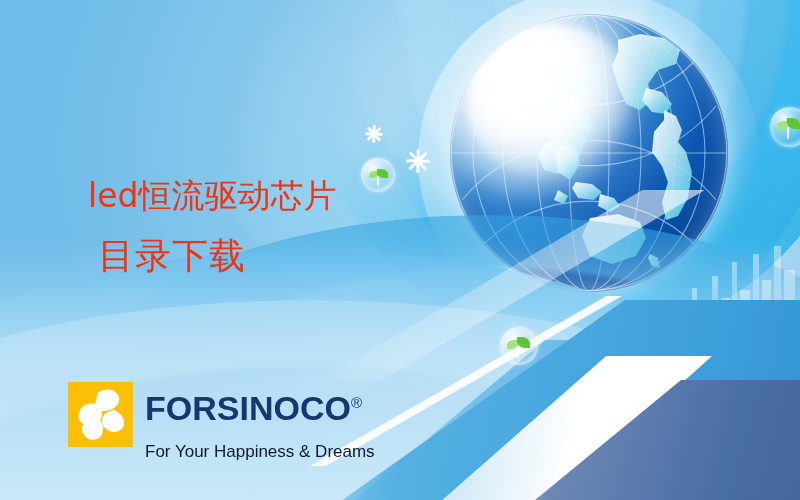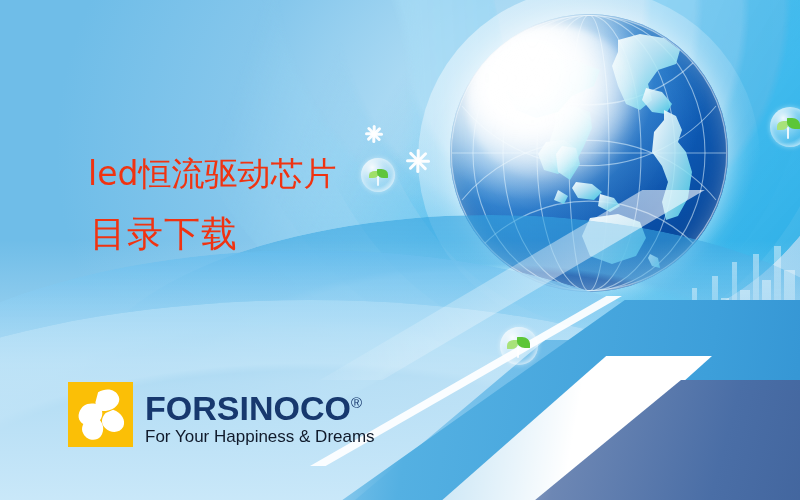--- a/index.html
+++ b/index.html
@@ -128,39 +128,39 @@
     background:linear-gradient(105deg, rgba(120,150,185,.25) 0%, #6d87b4 28%, #4a6ea6 62%, #3c5f98 100%);
     clip-path:polygon(0% 100%, 55% 0%, 100% 0%, 100% 100%); }
   .sw-pale { right:-40px; bottom:120px; width:520px; height:190px;
     background:linear-gradient(100deg, rgba(255,255,255,0) 0%, rgba(255,255,255,.55) 60%, rgba(255,255,255,.85) 100%);
     clip-path:polygon(0% 100%, 62% 0%, 74% 0%, 12% 100%); }
   .sw-lowblue { right:-80px; bottom:-80px; width:620px; height:240px;
     background:linear-gradient(100deg, rgba(120,195,235,0) 0%, rgba(104,186,232,.85) 35%, rgba(72,166,222,.95) 100%);
     clip-path:polygon(0% 100%, 46% 0%, 64% 0%, 20% 100%); }
 
   
-  .headline { position:absolute; left:88px; top:154px; width:420px; }
+  .headline { position:absolute; left:88px; top:176px; width:420px; }
   .hl-line1 {
     color:#f03311; font-size:33px; line-height:40px; font-weight:400; white-space:nowrap;
     font-family:"DejaVu Sans","Liberation Sans",sans-serif;
   }
   .hl-line2 {
     color:#f03311; font-size:36px; line-height:44px; font-weight:400;
-    margin-top:18px; margin-left:2px; white-space:nowrap; letter-spacing:1px;
+    margin-top:18px; margin-left:10px; white-space:nowrap; letter-spacing:1px;
     font-family:"DejaVu Serif","Liberation Serif",serif;
   }
 
   
   .logo { position:absolute; left:68px; top:382px; display:flex; align-items:flex-start;justify-content:center; }
   .logo-mark { width:65px; height:65px; background:#FBBF06; position:relative; flex:0 0 auto; }
   .logo-text { margin-left:12px; padding-top:3px; }
   .logo-word { font-size:34px; font-weight:bold; color:#17386E; letter-spacing:0px;
     line-height:36px; font-family:"Liberation Sans",sans-serif; white-space:nowrap; }
   .logo-word sup { font-size:15px; vertical-align:super; font-weight:normal; }
-  .logo-tag { font-size:17px; color:#101a2b; line-height:20px; margin-top:1px;
+  .logo-tag { font-size:17px; color:#101a2b; line-height:20px; margin-top:16px;
     font-family:"Liberation Sans",sans-serif; white-space:nowrap; }
 </style>
 </head>
 <body>
 
 <div id="stage">
 
   <div class="bg-base"></div>
 
   <div class="ribbon rb-soft-left"></div>

